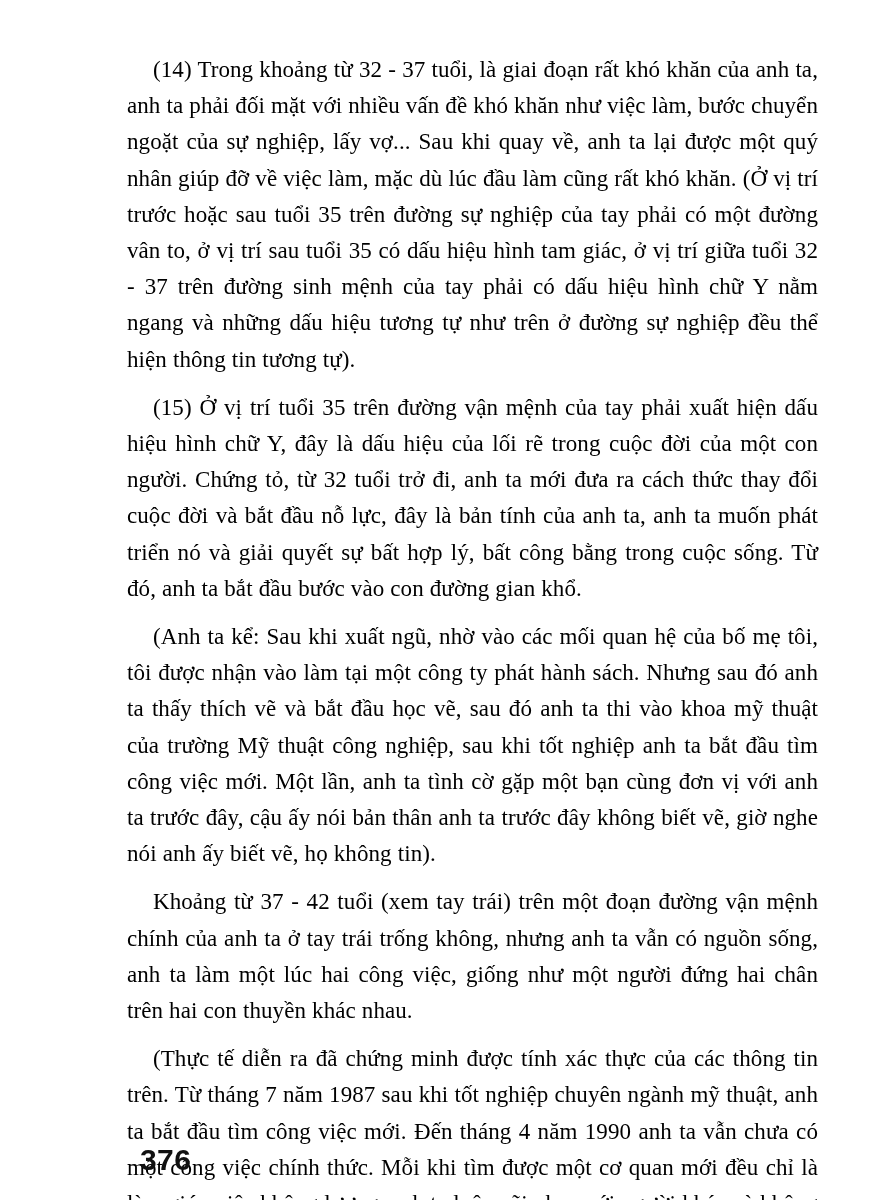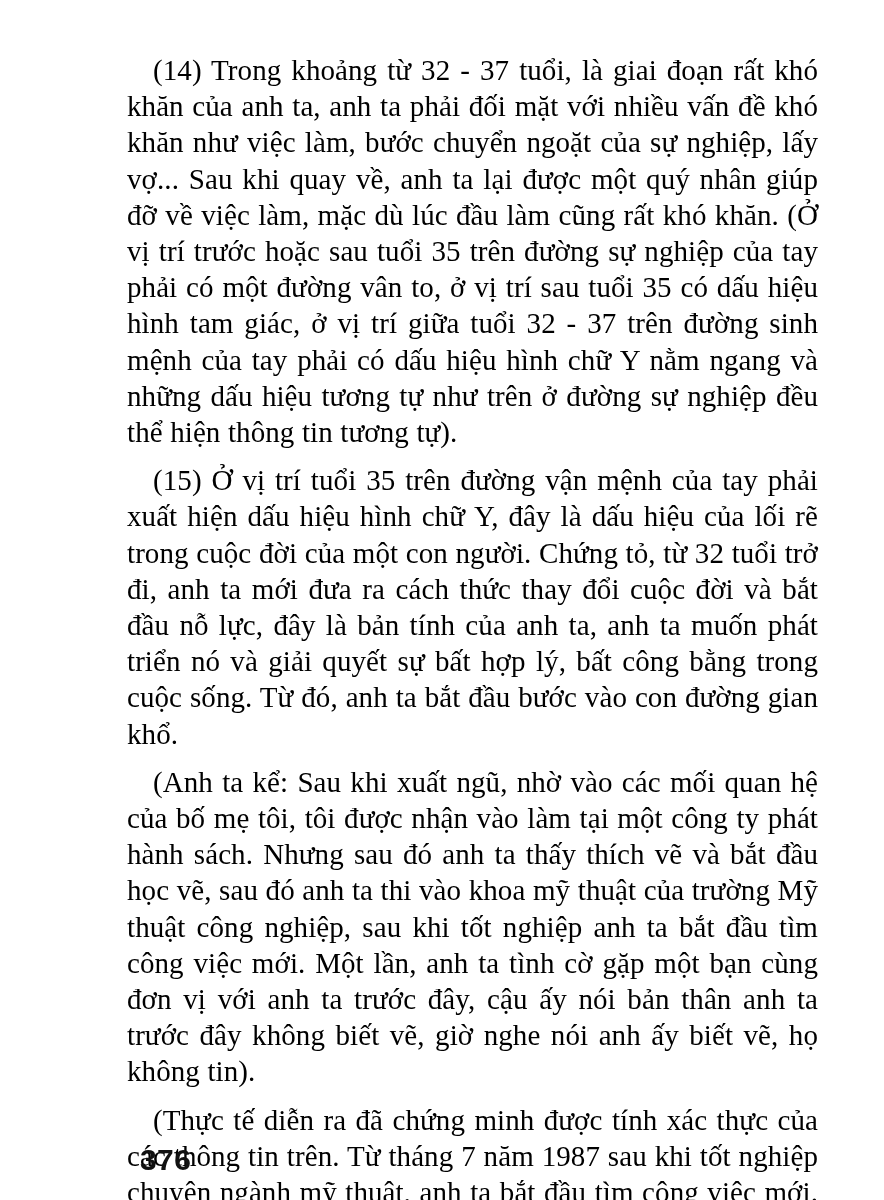--- a/index.html
+++ b/index.html
@@ -26,21 +26,21 @@
     position: absolute;
     left: 127px;
     top: 52px;
     width: 691px;
   }
   p.para {
     margin: 0 0 0 0;
     text-indent: 26px;
     text-align: justify;
     text-justify: inter-word;
-    font-size: 29px;
+    font-size: 23px;
     line-height: 36.2px;
     letter-spacing: 0.08px;
     word-spacing: 0.2px;
     hyphens: none;
     -webkit-hyphens: none;
   }
   p.para + p.para {
     margin-top: 12px;
   }
   
@@ -62,18 +62,19 @@
 </style>
 </head>
 <body>
 
 <div class="page">
 
   <div class="text-block">
     <p class="para">(14) Trong khoảng từ 32 - 37 tuổi, là giai đoạn rất khó khăn của anh ta, anh ta phải đối mặt với nhiều vấn đề khó khăn như việc làm, bước chuyển ngoặt của sự nghiệp, lấy vợ... Sau khi quay về, anh ta lại được một quý nhân giúp đỡ về việc làm, mặc dù lúc đầu làm cũng rất khó khăn. (Ở vị trí trước hoặc sau tuổi 35 trên đường sự nghiệp của tay phải có một đường vân to, ở vị trí sau tuổi 35 có dấu hiệu hình tam giác, ở vị trí giữa tuổi 32 - 37 trên đường sinh mệnh của tay phải có dấu hiệu hình chữ Y nằm ngang và những dấu hiệu tương tự như trên ở đường sự nghiệp đều thể hiện thông tin tương tự).</p>
     <p class="para">(15) Ở vị trí tuổi 35 trên đường vận mệnh của tay phải xuất hiện dấu hiệu hình chữ Y, đây là dấu hiệu của lối rẽ trong cuộc đời của một con người. Chứng tỏ, từ 32 tuổi trở đi, anh ta mới đưa ra cách thức thay đổi cuộc đời và bắt đầu nỗ lực, đây là bản tính của anh ta, anh ta muốn phát triển nó và giải quyết sự bất hợp lý, bất công bằng trong cuộc sống. Từ đó, anh ta bắt đầu bước vào con đường gian khổ.</p>
     <p class="para">(Anh ta kể: Sau khi xuất ngũ, nhờ vào các mối quan hệ của bố mẹ tôi, tôi được nhận vào làm tại một công ty phát hành sách. Nhưng sau đó anh ta thấy thích vẽ và bắt đầu học vẽ, sau đó anh ta thi vào khoa mỹ thuật của trường Mỹ thuật công nghiệp, sau khi tốt nghiệp anh ta bắt đầu tìm công việc mới. Một lần, anh ta tình cờ gặp một bạn cùng đơn vị với anh ta trước đây, cậu ấy nói bản thân anh ta trước đây không biết vẽ, giờ nghe nói anh ấy biết vẽ, họ không tin).</p>
+    <p class="para">Khoảng từ 37 - 42 tuổi (xem tay trái) trên một đoạn đường vận mệnh chính của anh ta ở tay trái trống không, nhưng anh ta vẫn có nguồn sống, anh ta làm một lúc hai công việc, giống như một người đứng hai chân trên hai con thuyền khác nhau.</p>
     <p class="para full-last">(Thực tế diễn ra đã chứng minh được tính xác thực của các thông tin trên. Từ tháng 7 năm 1987 sau khi tốt nghiệp chuyên ngành mỹ thuật, anh ta bắt đầu tìm công việc mới. Đến tháng 4 năm 1990 anh ta vẫn chưa có một công việc chính thức. Mỗi khi tìm được một cơ quan mới đều chỉ là làm giúp việc không lương, anh ta luôn cãi nhau với người khác và không vượt qua được thử thách của cơ quan trong những thời điểm quan trọng. Khi hồ sơ còn đang nằm trong công ty phát hành sách không rút hồ sơ ra được, anh ta muốn chuyển công ty thì trước tiên phải trả lại phòng cho công ty, mẹ anh ta không</p>
   </div>
 
   <div class="page-number">376</div>
 
 </div>
 
 </body></html>

